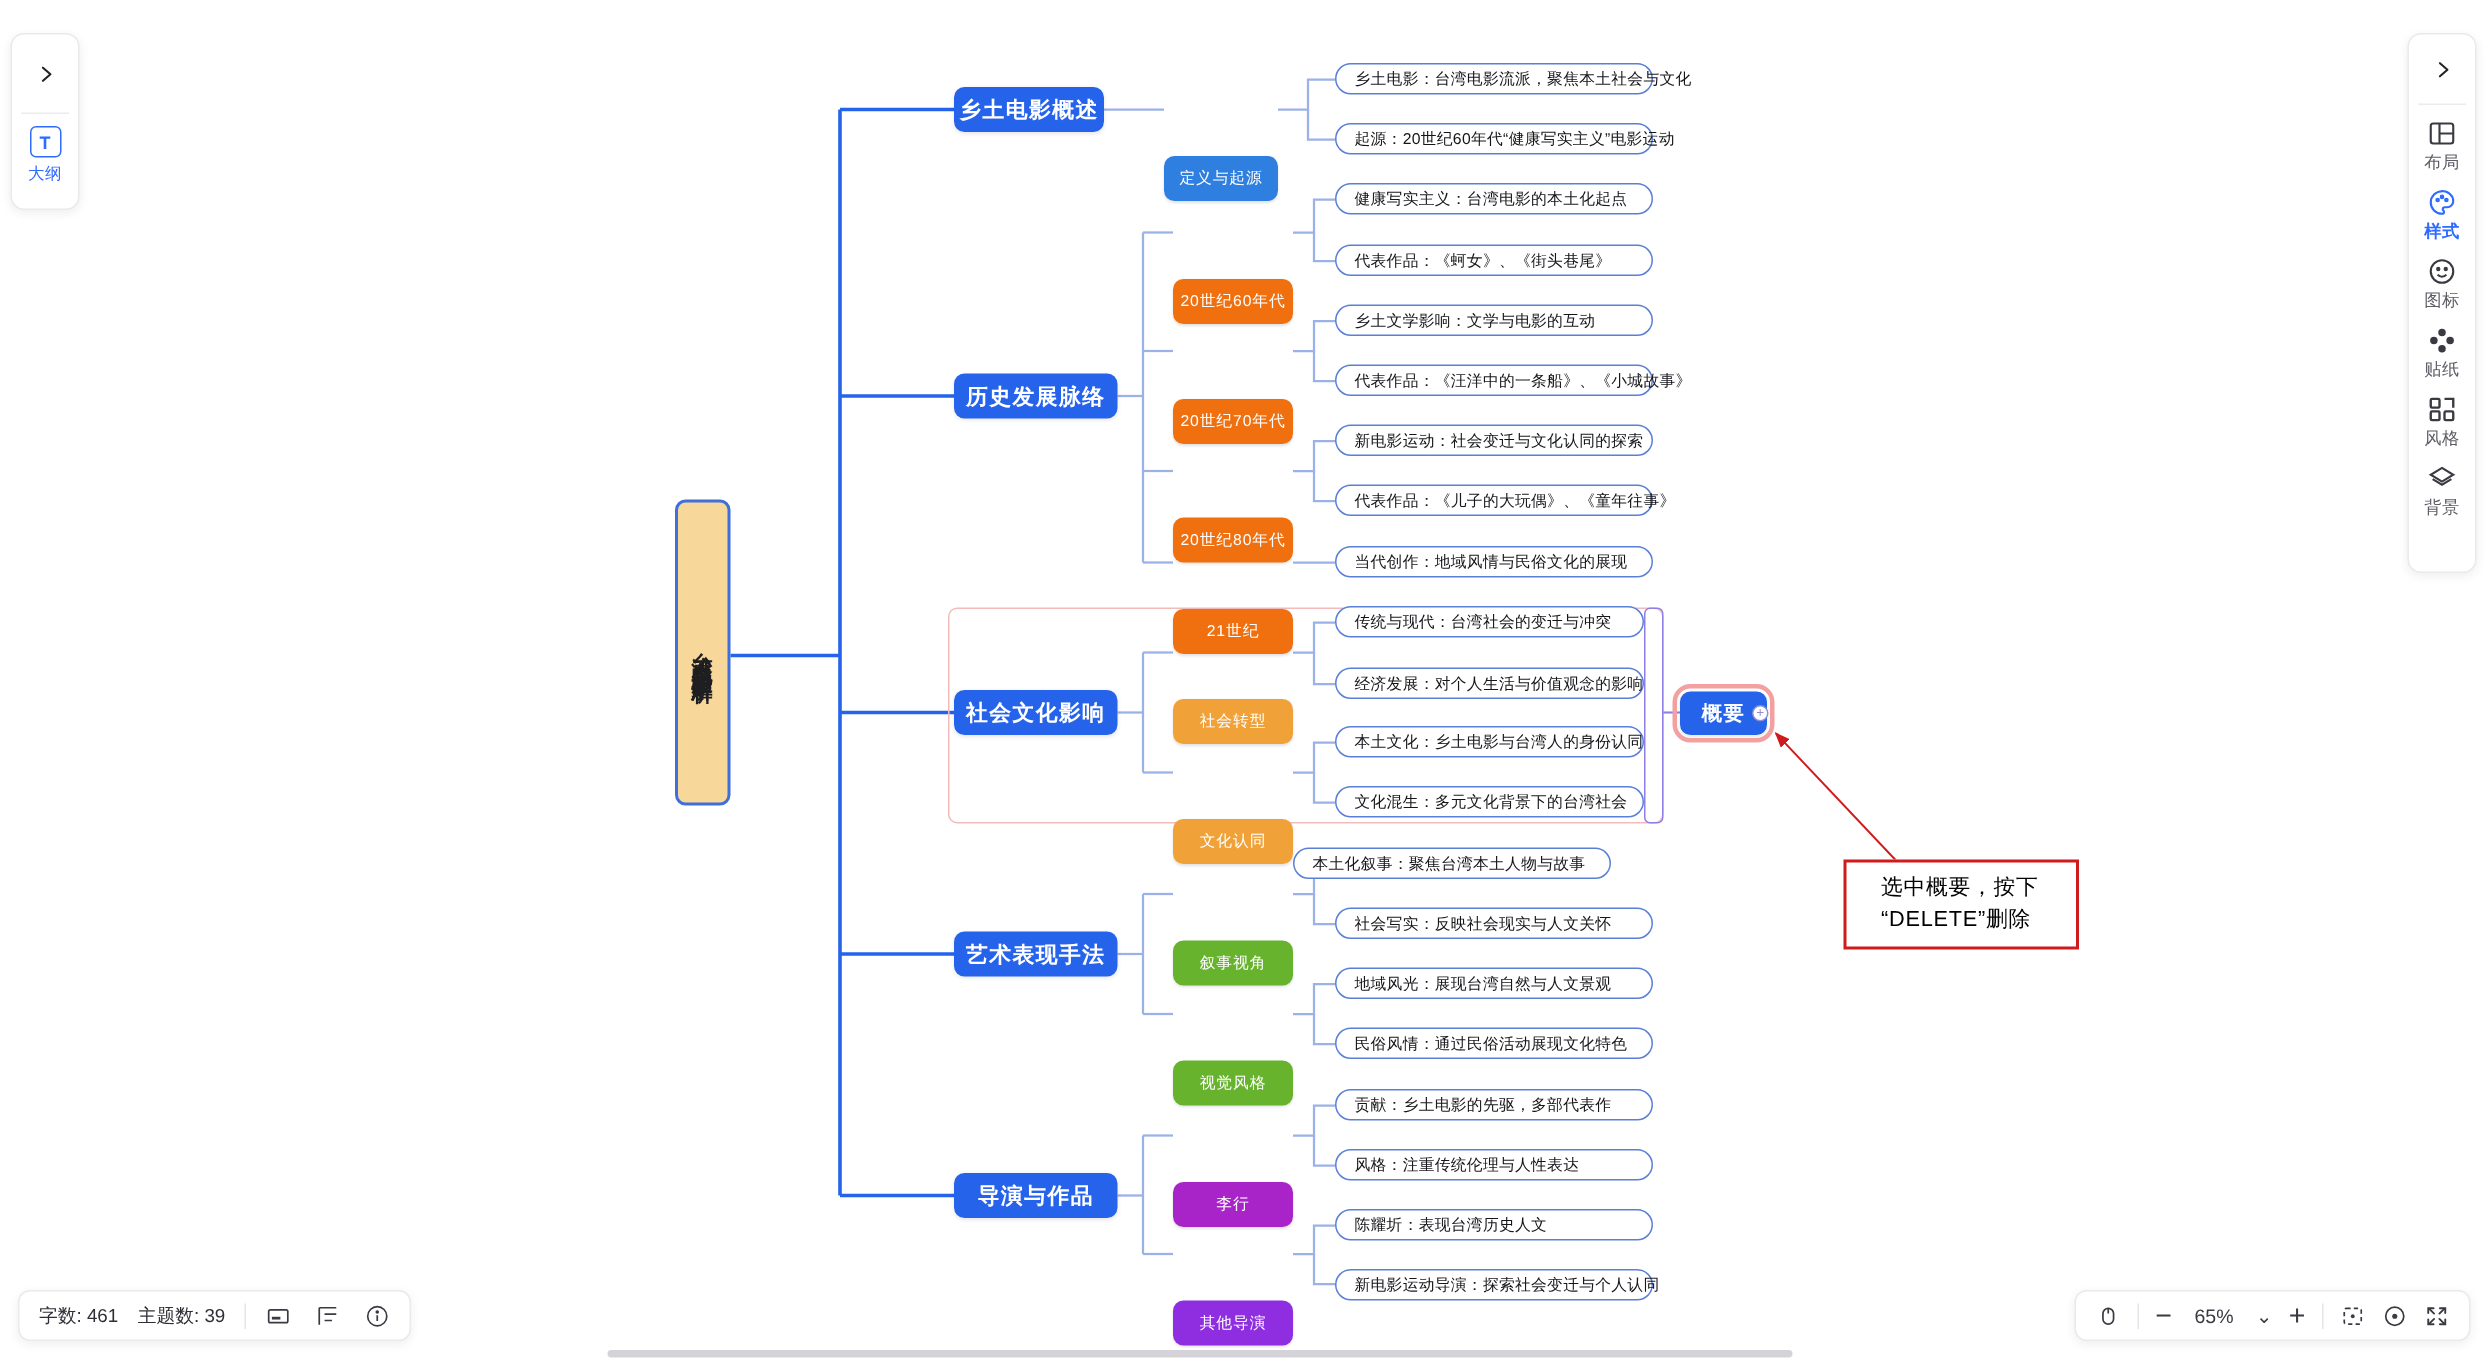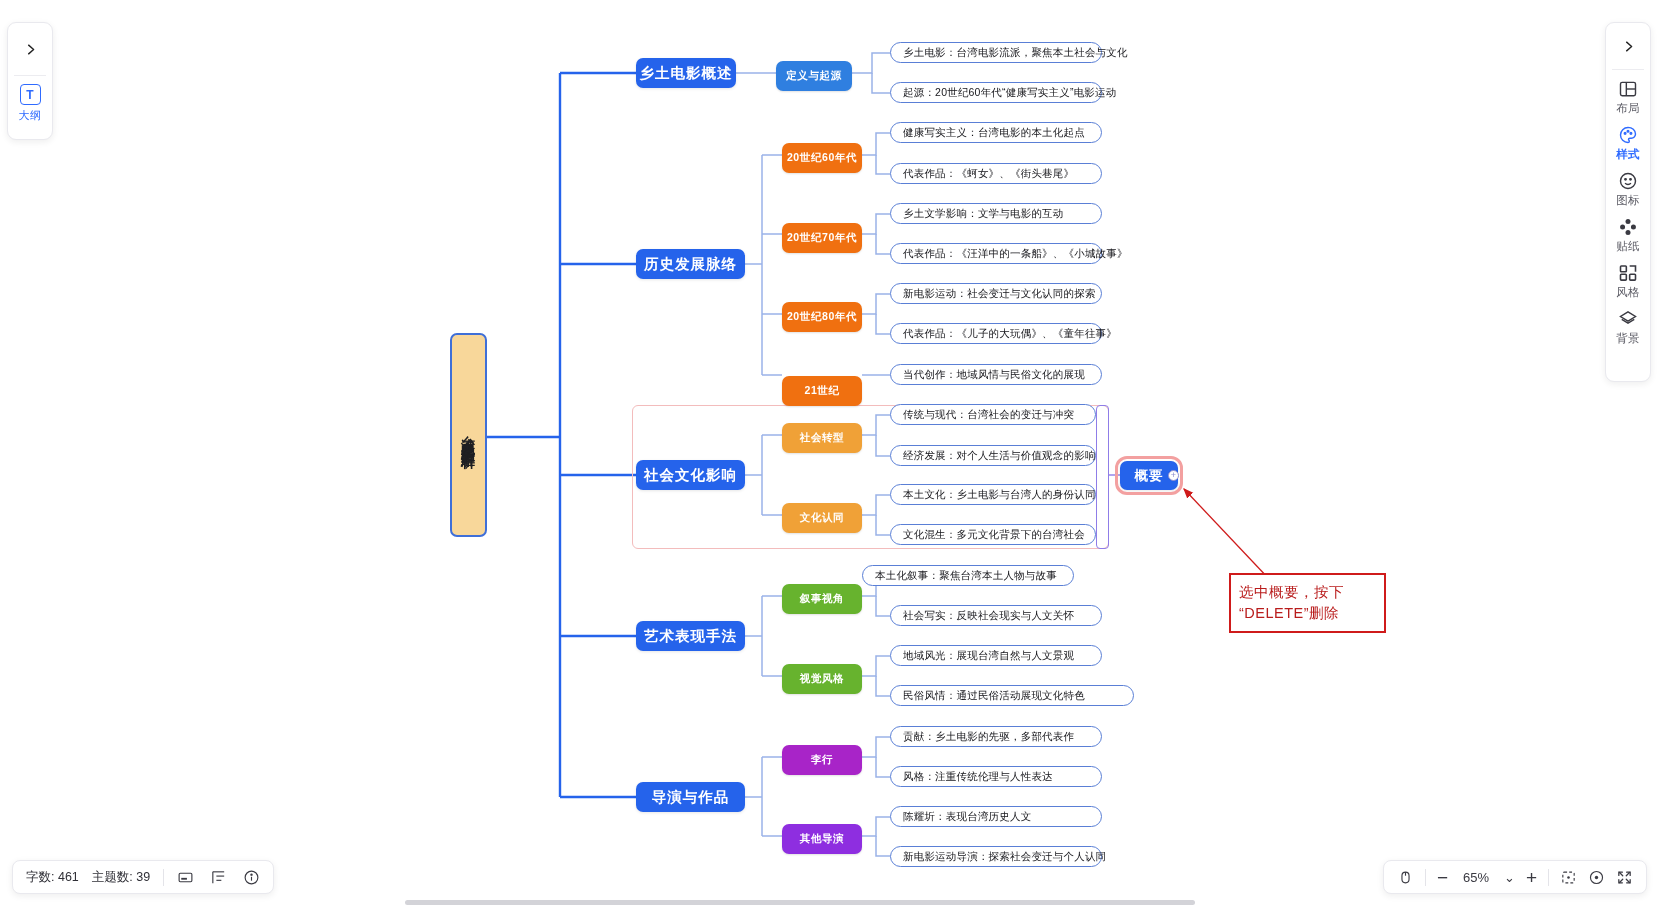--- a/index.html
+++ b/index.html
@@ -84,23 +84,24 @@
     font-size: 14.5px; font-weight: 700; letter-spacing: 1px;
     padding: 7px 14px; box-shadow: 0 1px 3px rgba(0,0,0,.10);
   }
   .lvl1.selected {
     background:#2563eb; border: 2px solid #2563eb;
     outline: 3px solid #f3a0a0; outline-offset: 2px;
     font-size: 13.5px; padding: 6px 13px;
   }
   
   .lvl2 {
-    border-radius: 7px; color:#fff; font-size: 10.5px; font-weight:700;
+    border-radius: 7px; color:#fff; font-size: 10.5px; font-weight:400;
     letter-spacing: .6px; padding: 15px 10px; min-width: 72px;
     box-shadow: 0 1px 2px rgba(0,0,0,.12);
+    margin-top: 43px;
   }
   .lvl2.c-blue   { background:#2f7fe0; }
   .lvl2.c-orange { background:#f07010; }
   .lvl2.c-amber  { background:#f0a137; }
   .lvl2.c-green  { background:#67b32e; }
   .lvl2.c-purple { background:#a824c8; }
   .lvl2.c-violet { background:#8e2ee0; }
   
   .leaf {
     border: 1.3px solid #5a7fd6; background:#fff; border-radius: 13px;
@@ -120,21 +121,21 @@
   
   .plus-handle {
     position:absolute; width: 11px; height: 11px; border-radius:50%;
     border: 1px solid #8f8fd0; color:#8f8fd0; font-size: 9px; line-height: 9px;
     display:flex; align-items:center; justify-content:center; background:#fff;
   }
 
   
   #annot-box {
     position:absolute; border: 2px solid #cf1b1b; background:#fff;
-    padding: 7px 8px; font-size: 14.5px; color:#b91c1c; line-height: 1.45;
+    padding: 7px 23px; font-size: 14.5px; color:#000000; line-height: 1.45;
     letter-spacing: .5px;
   }
   #annot-arrow { position:absolute; pointer-events:none; }
 
   
   #hscroll {
     position:absolute; left: 405px; bottom: 2px; width: 790px; height: 5px;
     background: #d3d3d8; border-radius: 3px;
   }
 </style>
@@ -233,21 +234,21 @@
     <div class="node leaf" style="left:890px; top:163px; width:212px;">代表作品：《蚵女》、《街头巷尾》</div>
 
     <div class="node lvl2 c-orange" style="left:782px; top:223px; width:80px; height:24px;">20世纪70年代</div>
     <div class="node leaf" style="left:890px; top:203px; width:212px;">乡土文学影响：文学与电影的互动</div>
     <div class="node leaf" style="left:890px; top:243px; width:212px;">代表作品：《汪洋中的一条船》、《小城故事》</div>
 
     <div class="node lvl2 c-orange" style="left:782px; top:302px; width:80px; height:24px;">20世纪80年代</div>
     <div class="node leaf" style="left:890px; top:283px; width:212px;">新电影运动：社会变迁与文化认同的探索</div>
     <div class="node leaf" style="left:890px; top:323px; width:212px;">代表作品：《儿子的大玩偶》、《童年往事》</div>
 
-    <div class="node lvl2 c-orange" style="left:782px; top:376px; width:80px; height:20px;">21世纪</div>
+    <div class="node lvl2 c-orange" style="left:782px; top:363px; width:80px; height:20px;">21世纪</div>
     <div class="node leaf" style="left:890px; top:364px; width:212px;">当代创作：地域风情与民俗文化的展现</div>
 
     <div class="node lvl1" style="left:636px; top:460px; width:109px; height:30px;">社会文化影响</div>
 
     <div class="node lvl2 c-amber" style="left:782px; top:423px; width:80px; height:24px;">社会转型</div>
     <div class="node leaf" style="left:890px; top:404px; width:206px;">传统与现代：台湾社会的变迁与冲突</div>
     <div class="node leaf" style="left:890px; top:445px; width:206px;">经济发展：对个人生活与价值观念的影响</div>
 
     <div class="node lvl2 c-amber" style="left:782px; top:503px; width:80px; height:20px;">文化认同</div>
     <div class="node leaf" style="left:890px; top:484px; width:206px;">本土文化：乡土电影与台湾人的身份认同</div>
@@ -257,21 +258,21 @@
     <div class="plus-handle" style="left:1168px; top:470px;">+</div>
 
     <div class="node lvl1" style="left:636px; top:621px; width:109px; height:30px;">艺术表现手法</div>
 
     <div class="node lvl2 c-green" style="left:782px; top:584px; width:80px; height:24px;">叙事视角</div>
     <div class="node leaf" style="left:862px; top:565px; width:212px;">本土化叙事：聚焦台湾本土人物与故事</div>
     <div class="node leaf" style="left:890px; top:605px; width:212px;">社会写实：反映社会现实与人文关怀</div>
 
     <div class="node lvl2 c-green" style="left:782px; top:664px; width:80px; height:24px;">视觉风格</div>
     <div class="node leaf" style="left:890px; top:645px; width:212px;">地域风光：展现台湾自然与人文景观</div>
-    <div class="node leaf" style="left:890px; top:685px; width:244px;">民俗风情：通过民俗活动展现文化特色</div>
+    <div class="node leaf" style="left:890px; top:685px; width:212px;">民俗风情：通过民俗活动展现文化特色</div>
 
     <div class="node lvl1" style="left:636px; top:782px; width:109px; height:30px;">导演与作品</div>
 
     <div class="node lvl2 c-purple" style="left:782px; top:745px; width:80px; height:24px;">李行</div>
     <div class="node leaf" style="left:890px; top:726px; width:212px;">贡献：乡土电影的先驱，多部代表作</div>
     <div class="node leaf" style="left:890px; top:766px; width:212px;">风格：注重传统伦理与人性表达</div>
 
     <div class="node lvl2 c-violet" style="left:782px; top:824px; width:80px; height:24px;">其他导演</div>
     <div class="node leaf" style="left:890px; top:806px; width:212px;">陈耀圻：表现台湾历史人文</div>
     <div class="node leaf" style="left:890px; top:846px; width:212px;">新电影运动导演：探索社会变迁与个人认同</div>

